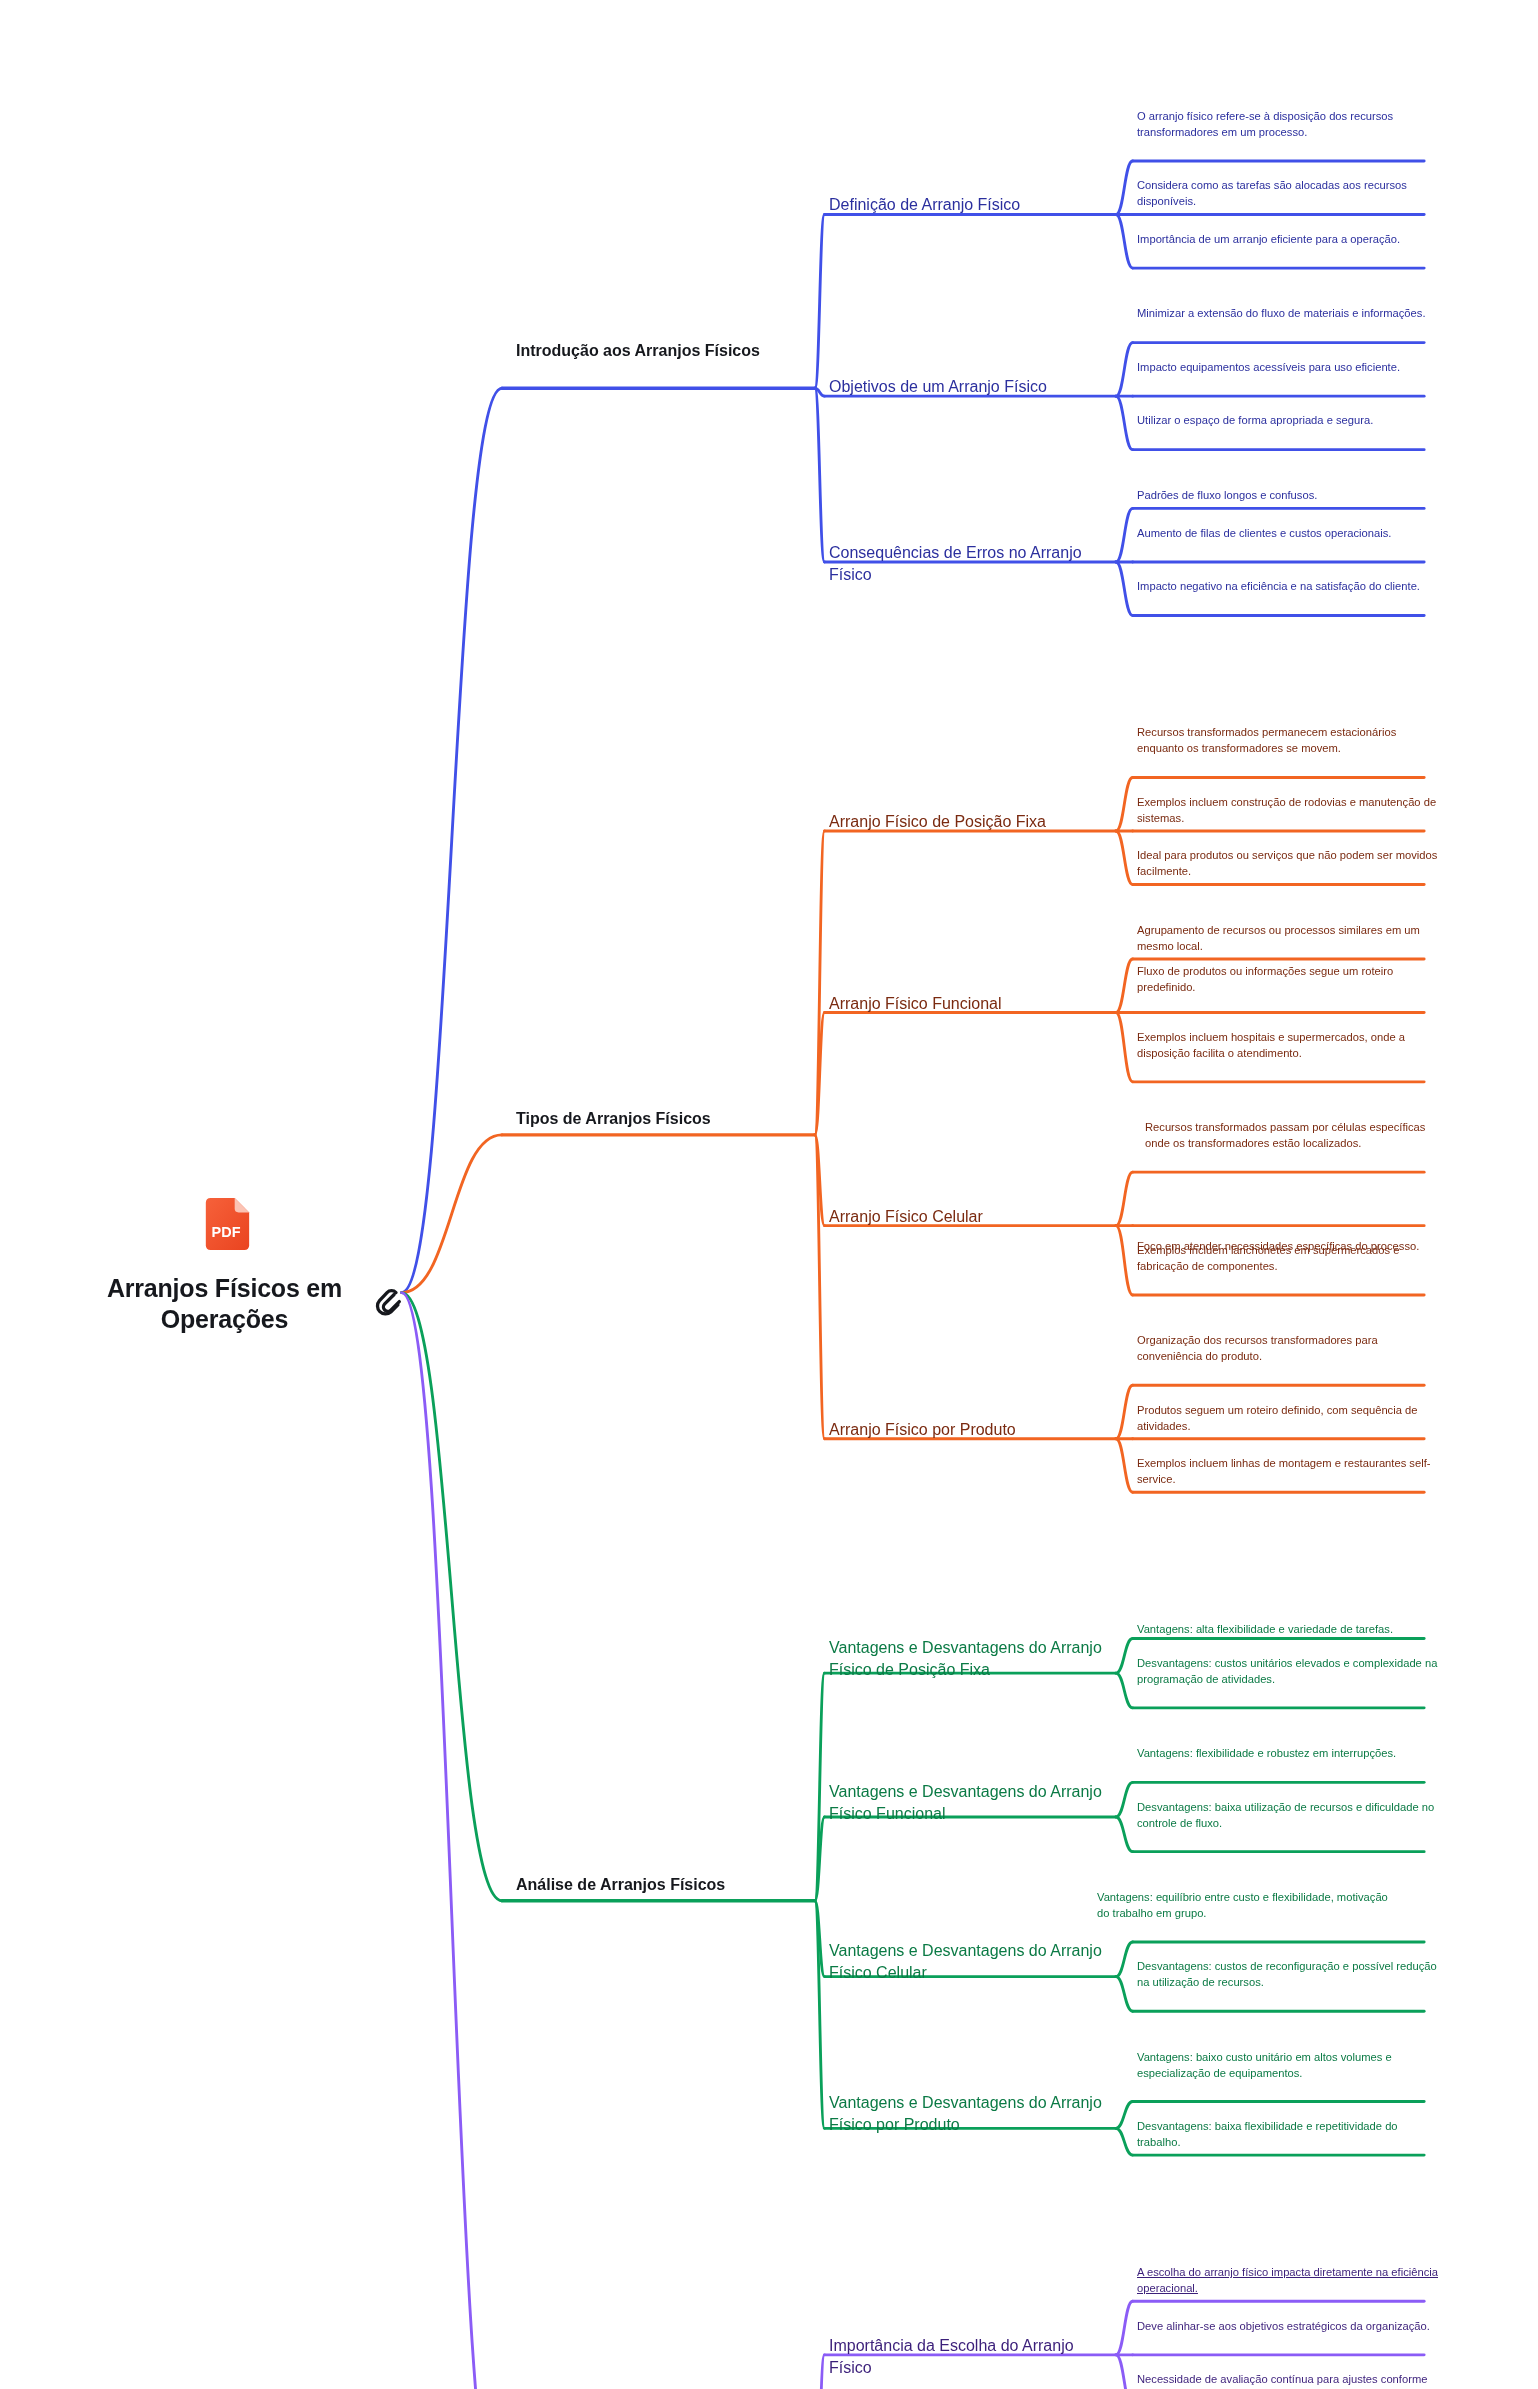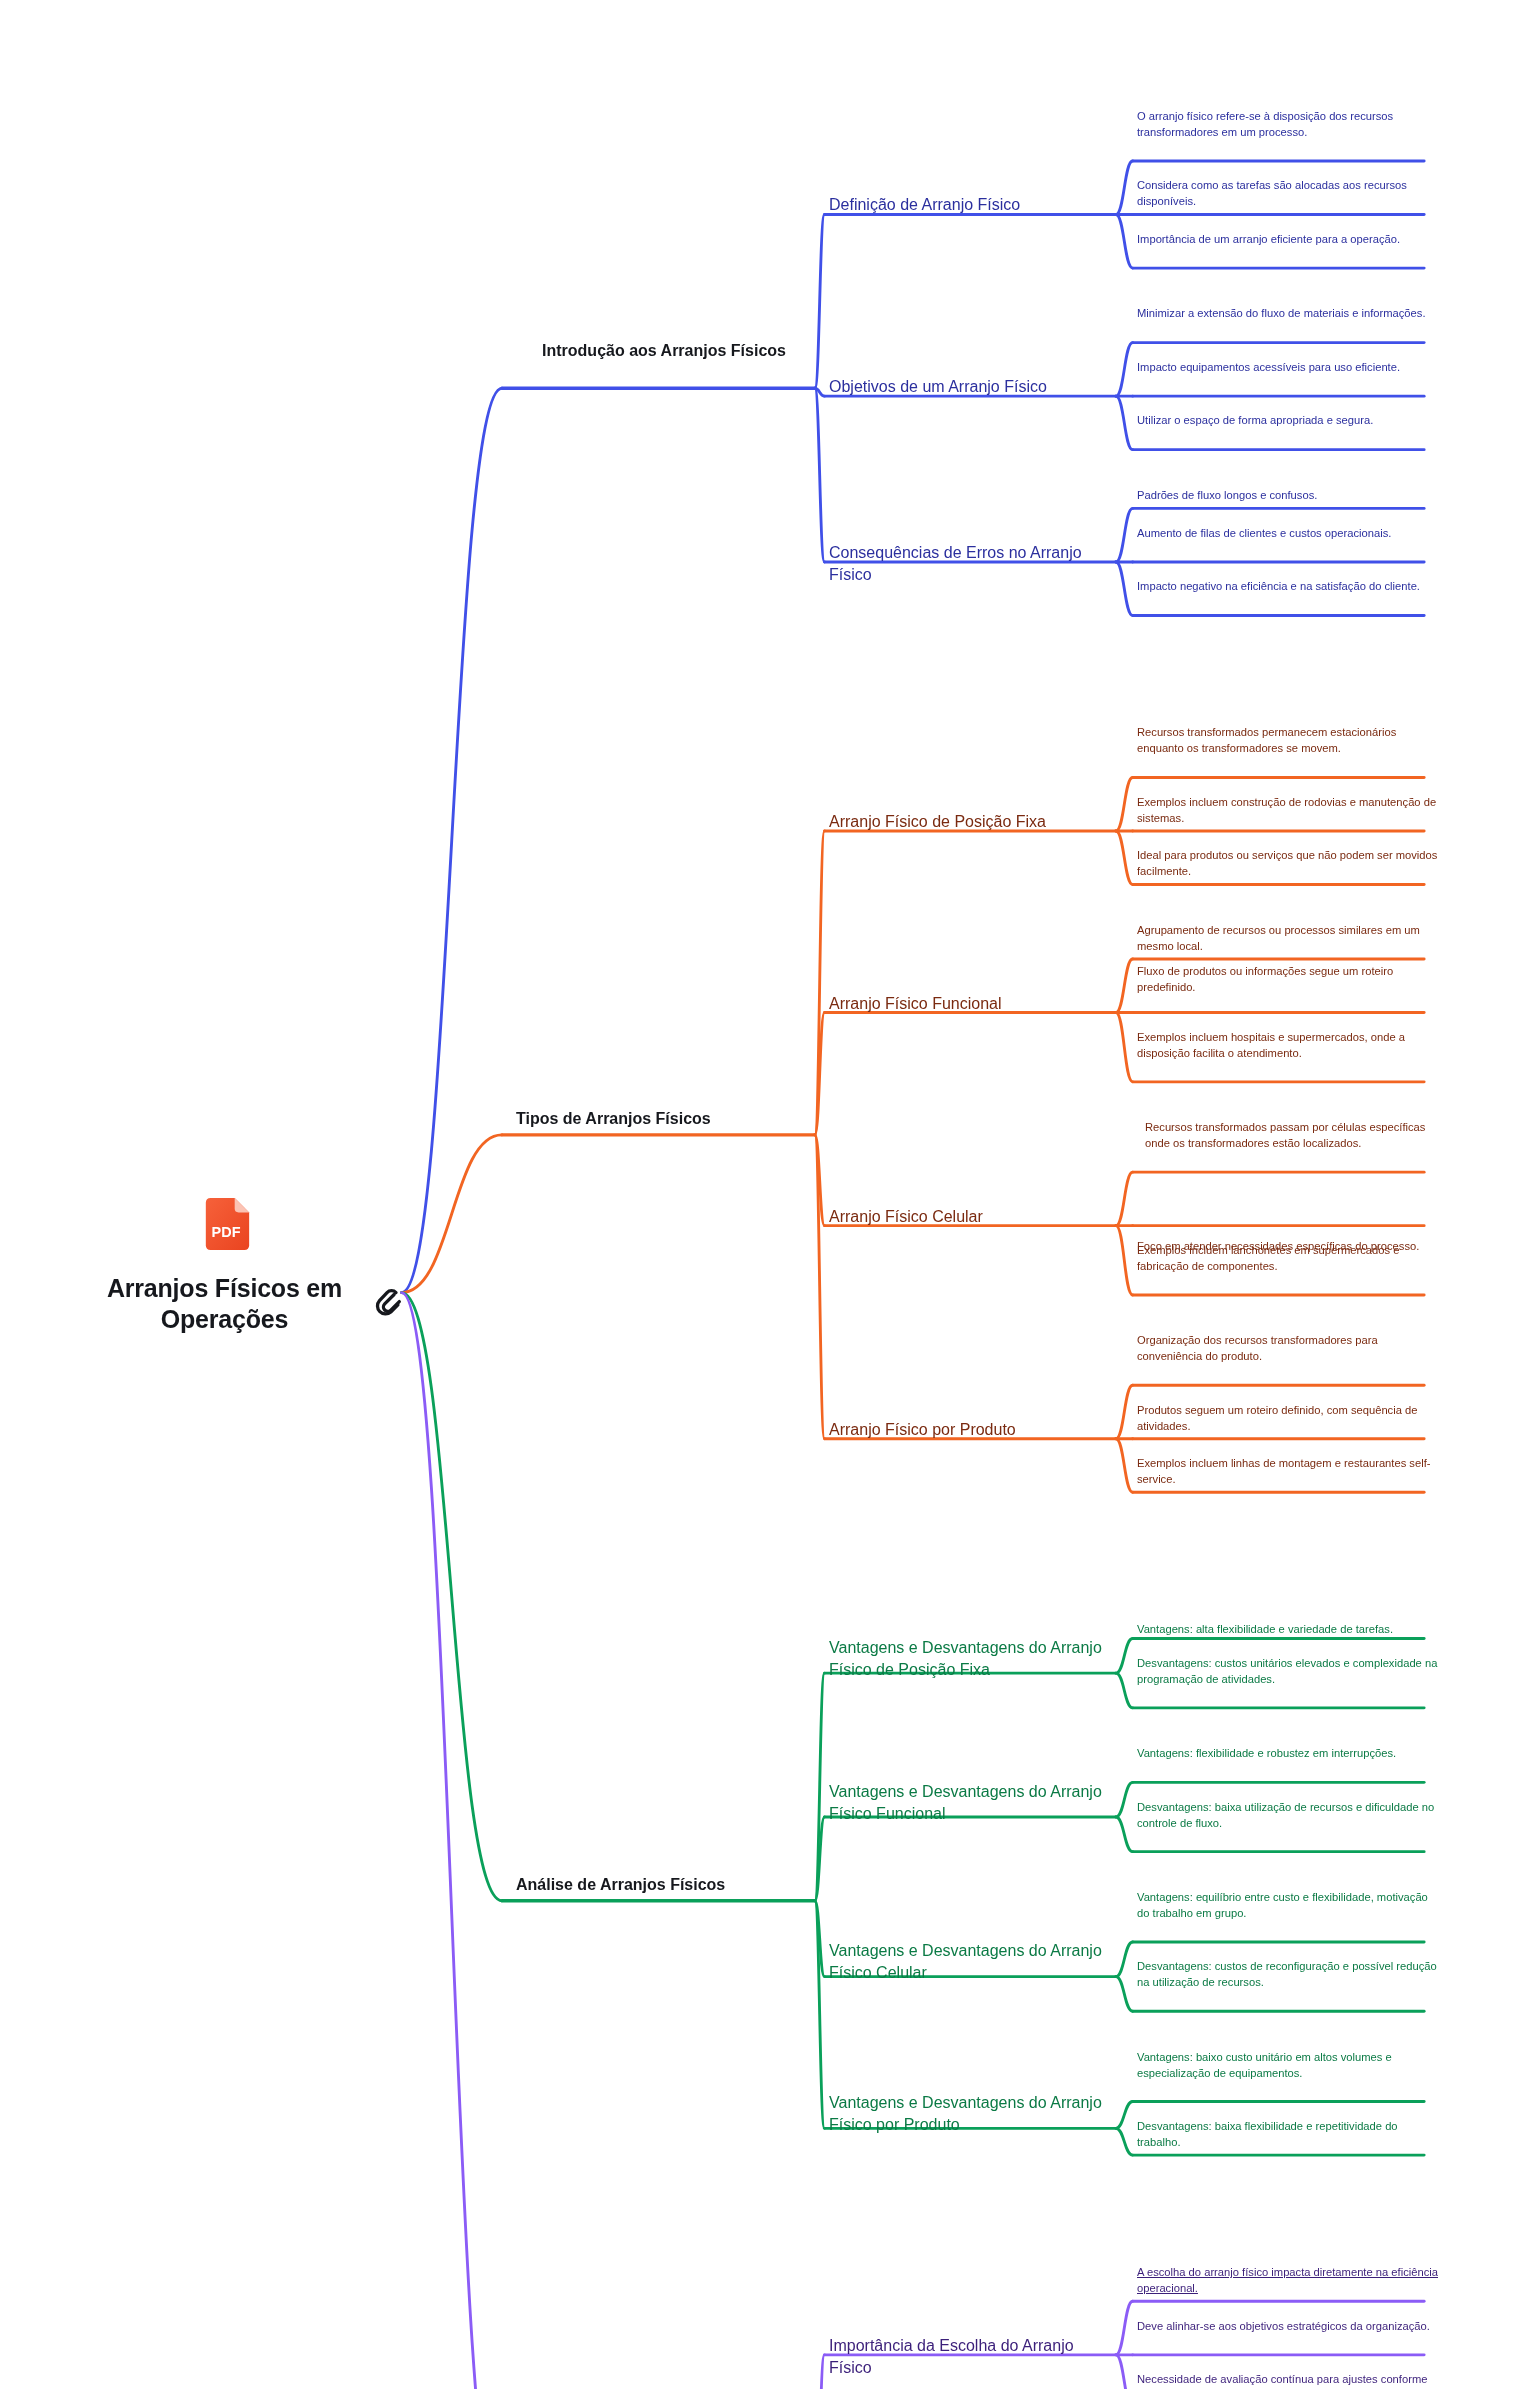--- a/index.html
+++ b/index.html
@@ -233,21 +233,21 @@
       <div class="topic3 c-blue" style="left: 1137px; width: 306px; top: 232px;">Importância de um arranjo eficiente para a operação.</div>
       <div class="topic2 c-blue" style="left: 829px; width: 287px; top: 194px;">Definição de Arranjo Físico</div>
       <div class="topic3 c-blue" style="left: 1137px; width: 306px; top: 306px;">Minimizar a extensão do fluxo de materiais e informações.</div>
       <div class="topic3 c-blue" style="left: 1137px; width: 306px; top: 360px;">Impacto equipamentos acessíveis para uso eficiente.</div>
       <div class="topic3 c-blue" style="left: 1137px; width: 306px; top: 413px;">Utilizar o espaço de forma apropriada e segura.</div>
       <div class="topic2 c-blue" style="left: 829px; width: 287px; top: 376px;">Objetivos de um Arranjo Físico</div>
       <div class="topic3 c-blue" style="left: 1137px; width: 306px; top: 488px;">Padrões de fluxo longos e confusos.</div>
       <div class="topic3 c-blue" style="left: 1137px; width: 306px; top: 526px;">Aumento de filas de clientes e custos operacionais.</div>
       <div class="topic3 c-blue" style="left: 1137px; width: 306px; top: 579px;">Impacto negativo na eficiência e na satisfação do cliente.</div>
       <div class="topic2 c-blue" style="left: 829px; width: 287px; top: 542px;">Consequências de Erros no Arranjo Físico</div>
-      <div class="topic1" style="left: 516px; width: 296px; top: 341px; text-align: center;">Introdução aos Arranjos Físicos</div>
+      <div class="topic1" style="left: 516px; width: 296px; top: 341px;">Introdução aos Arranjos Físicos</div>
       <div class="topic3 c-orange" style="left: 1137px; width: 306px; top: 725px;">Recursos transformados permanecem estacionários enquanto os transformadores se movem.</div>
       <div class="topic3 c-orange" style="left: 1137px; width: 306px; top: 795px;">Exemplos incluem construção de rodovias e manutenção de sistemas.</div>
       <div class="topic3 c-orange" style="left: 1137px; width: 306px; top: 848px;">Ideal para produtos ou serviços que não podem ser movidos facilmente.</div>
       <div class="topic2 c-orange" style="left: 829px; width: 287px; top: 811px;">Arranjo Físico de Posição Fixa</div>
       <div class="topic3 c-orange" style="left: 1137px; width: 306px; top: 923px;">Agrupamento de recursos ou processos similares em um mesmo local.</div>
       <div class="topic3 c-orange" style="left: 1137px; width: 306px; top: 964px;">Fluxo de produtos ou informações segue um roteiro predefinido.</div>
       <div class="topic3 c-orange" style="left: 1137px; width: 306px; top: 1030px;">Exemplos incluem hospitais e supermercados, onde a disposição facilita o atendimento.</div>
       <div class="topic2 c-orange" style="left: 829px; width: 287px; top: 993px;">Arranjo Físico Funcional</div>
       <div class="topic3 c-orange" style="left: 1137px; width: 306px; top: 1120px; margin-left: 8px;">Recursos transformados passam por células específicas onde os transformadores estão localizados.</div>
       <div class="topic3 c-orange" style="left: 1137px; width: 306px; top: 1239px;">Foco em atender necessidades específicas do processo.</div>
@@ -257,21 +257,21 @@
       <div class="topic3 c-orange" style="left: 1137px; width: 306px; top: 1403px;">Produtos seguem um roteiro definido, com sequência de atividades.</div>
       <div class="topic3 c-orange" style="left: 1137px; width: 306px; top: 1456px;">Exemplos incluem linhas de montagem e restaurantes self-service.</div>
       <div class="topic2 c-orange" style="left: 829px; width: 287px; top: 1419px;">Arranjo Físico por Produto</div>
       <div class="topic1" style="left: 516px; width: 296px; top: 1109px;">Tipos de Arranjos Físicos</div>
       <div class="topic3 c-green" style="left: 1137px; width: 306px; top: 1602px; margin-top: 20px;">Vantagens: alta flexibilidade e variedade de tarefas.</div>
       <div class="topic3 c-green" style="left: 1137px; width: 306px; top: 1656px;">Desvantagens: custos unitários elevados e complexidade na programação de atividades.</div>
       <div class="topic2 c-green" style="left: 829px; width: 287px; top: 1637px;">Vantagens e Desvantagens do Arranjo Físico de Posição Fixa</div>
       <div class="topic3 c-green" style="left: 1137px; width: 306px; top: 1746px;">Vantagens: flexibilidade e robustez em interrupções.</div>
       <div class="topic3 c-green" style="left: 1137px; width: 306px; top: 1800px;">Desvantagens: baixa utilização de recursos e dificuldade no controle de fluxo.</div>
       <div class="topic2 c-green" style="left: 829px; width: 287px; top: 1781px;">Vantagens e Desvantagens do Arranjo Físico Funcional</div>
-      <div class="topic3 c-green" style="left: 1137px; width: 306px; top: 1890px;">Vantagens: equilíbrio entre custo e flexibilidade, motivação do trabalho em grupo.</div>
+      <div class="topic3 c-green" style="left: 1097px; width: 306px; top: 1890px;">Vantagens: equilíbrio entre custo e flexibilidade, motivação do trabalho em grupo.</div>
       <div class="topic3 c-green" style="left: 1137px; width: 306px; top: 1959px;">Desvantagens: custos de reconfiguração e possível redução na utilização de recursos.</div>
       <div class="topic2 c-green" style="left: 829px; width: 287px; top: 1940px;">Vantagens e Desvantagens do Arranjo Físico Celular</div>
       <div class="topic3 c-green" style="left: 1137px; width: 306px; top: 2050px;">Vantagens: baixo custo unitário em altos volumes e especialização de equipamentos.</div>
       <div class="topic3 c-green" style="left: 1137px; width: 306px; top: 2119px;">Desvantagens: baixa flexibilidade e repetitividade do trabalho.</div>
       <div class="topic2 c-green" style="left: 829px; width: 287px; top: 2092px;">Vantagens e Desvantagens do Arranjo Físico por Produto</div>
       <div class="topic1" style="left: 516px; width: 296px; top: 1875px;">Análise de Arranjos Físicos</div>
       <div class="topic3 c-purple" style="left: 1137px; width: 306px; top: 2265px; text-decoration: underline;">A escolha do arranjo físico impacta diretamente na eficiência operacional.</div>
       <div class="topic3 c-purple" style="left: 1137px; width: 306px; top: 2319px;">Deve alinhar-se aos objetivos estratégicos da organização.</div>
       <div class="topic3 c-purple" style="left: 1137px; width: 306px; top: 2372px;">Necessidade de avaliação contínua para ajustes conforme mudanças no mercado.</div>
       <div class="topic2 c-purple" style="left: 829px; width: 287px; top: 2335px;">Importância da Escolha do Arranjo Físico</div>

